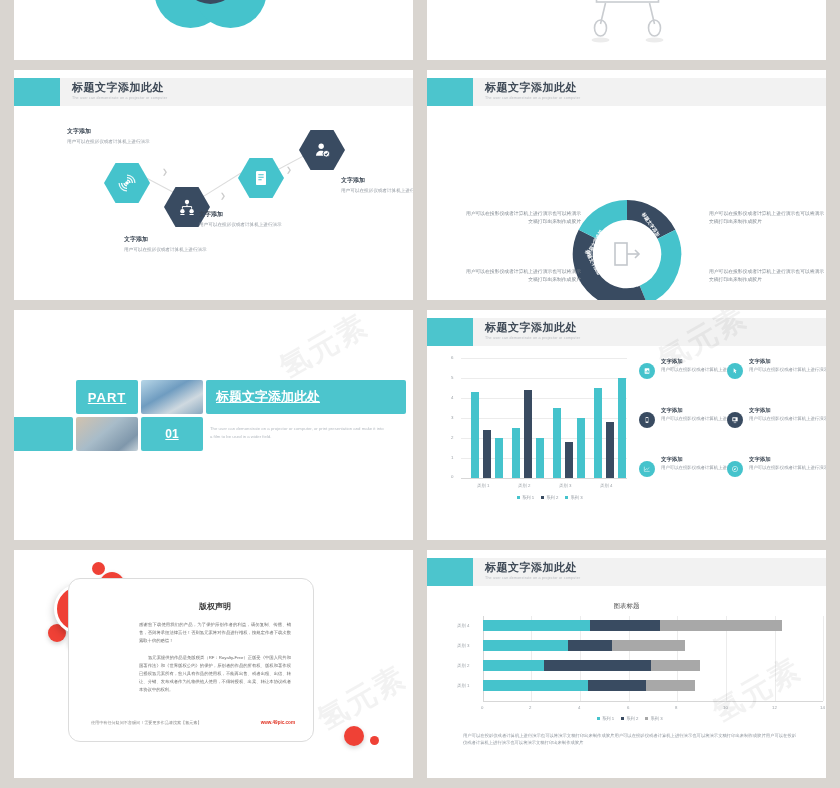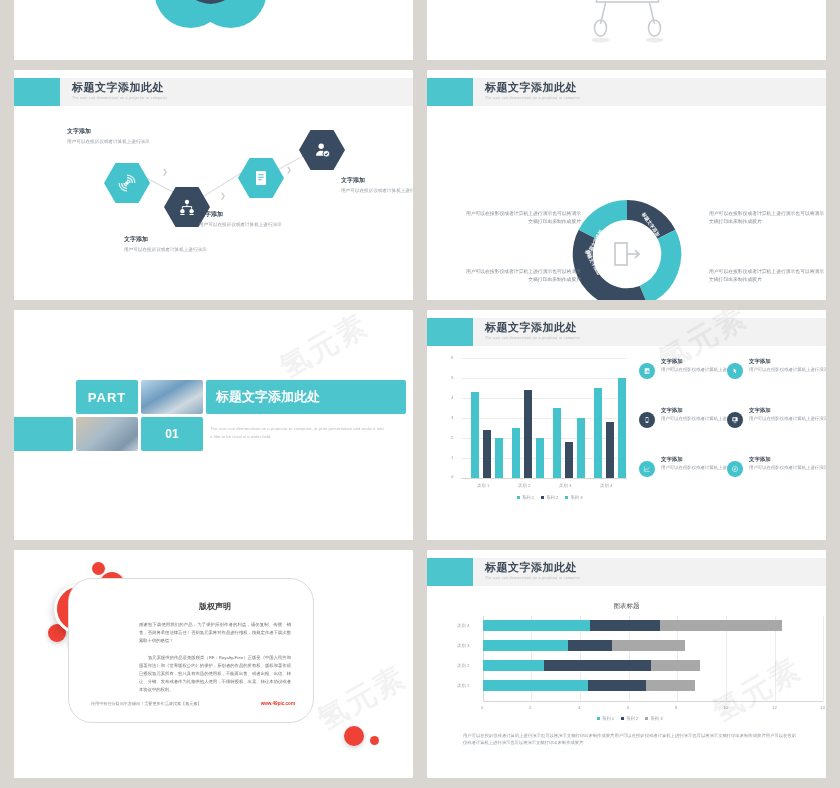--- a/index.html
+++ b/index.html
@@ -40,43 +40,43 @@
   
   .donutwrap { position:absolute; left:50%; top:128px; transform:translateX(-50%); width:112px; height:112px; }
   .donutwrap svg { width:112px; height:112px; }
   .seglabel { position:absolute; font-size:4.6px; font-weight:bold; color:#fff; white-space:nowrap; }
   .sidetxt { position:absolute; width:118px; font-size:4.8px; color:#7e868e; line-height:1.7; }
   .sidetxt.l { text-align:right; }
   .sidetxt.r { text-align:left; }
 
   
   .pc-box { position:absolute; border-radius:2px; }
-  .pc-teal { background:#4cc5cd; }
+  .pc-teal { background:#4cc5cd;text-decoration:underline; }
   .pc-photo1 { background:linear-gradient(150deg,#b8d7e8 0%,#6f9cc0 40%,#cfd9e0 70%,#8aa8bf 100%); }
   .pc-photo2 { background:linear-gradient(140deg,#d2c2ae 0%,#a8bcc9 45%,#7f97ab 80%,#c7d3da 100%); }
   .pc-label { color:#fff; font-weight:bold; display:flex; align-items:center; justify-content:center; }
 
   
   .axis-lbl { position:absolute; font-size:4.4px; color:#9aa0a6; }
   .gridline { position:absolute; height:1px; background:#ececec; }
   .vline { position:absolute; width:1px; background:#ececec; }
   .bar { position:absolute; bottom:0; }
   .legend { position:absolute; display:flex; gap:7px; font-size:4.3px; color:#8d949c; align-items:center; }
   .legend i { display:inline-block; width:3px; height:3px; margin-right:2px; vertical-align:middle; }
 
   .iconitem { position:absolute; width:104px; }
   .iconcircle { position:absolute; left:0; top:5px; width:16px; height:16px; border-radius:50%;
                 display:flex; align-items:center; justify-content:center; }
   .iconcircle svg { width:8px; height:8px; }
   .ii-t { margin-left:22px; font-size:5.4px; font-weight:bold; color:#3a4552; }
   .ii-b { margin-left:22px; font-size:4.4px; color:#8d949c; line-height:1.6; margin-top:1px; }
 
   
-  .cp-card { position:absolute; left:54px; top:28px; width:246px; height:145px;
-             border:1px solid #dcdcdc; border-radius:24px; background:#fff;padding-left:48px; }
+  .cp-card { position:absolute; left:54px; top:28px; width:246px; height:164px;
+             border:1px solid #dcdcdc; border-radius:12px; background:#fff;padding-left:48px; }
   .cp-title { text-align:center; font-size:8px; font-weight:bold; color:#3a3a3a; margin-top:22px; }
   .cp-p { font-size:4.3px; color:#6a6a6a; line-height:1.85; margin:9px 22px 0 22px; text-align:justify; }
   .cp-foot { position:absolute; left:22px; right:18px; bottom:16px; display:flex; justify-content:space-between; align-items:baseline; }
   .cp-foot .l { font-size:4.1px; color:#8d8d8d; }
   .cp-foot .r { font-size:4.6px; font-weight:bold; color:#e03323; }
   .dot { position:absolute; border-radius:50%; background:#ef4136; }
   .dot.sh { box-shadow:0 2px 5px rgba(0,0,0,0.18); }
   .logo-badge { position:absolute; width:50px; height:50px; border-radius:50%; background:#ef4136;
                 border:3px solid #fff; box-shadow:0 3px 8px rgba(0,0,0,0.25);
                 display:flex; align-items:center; justify-content:center;

